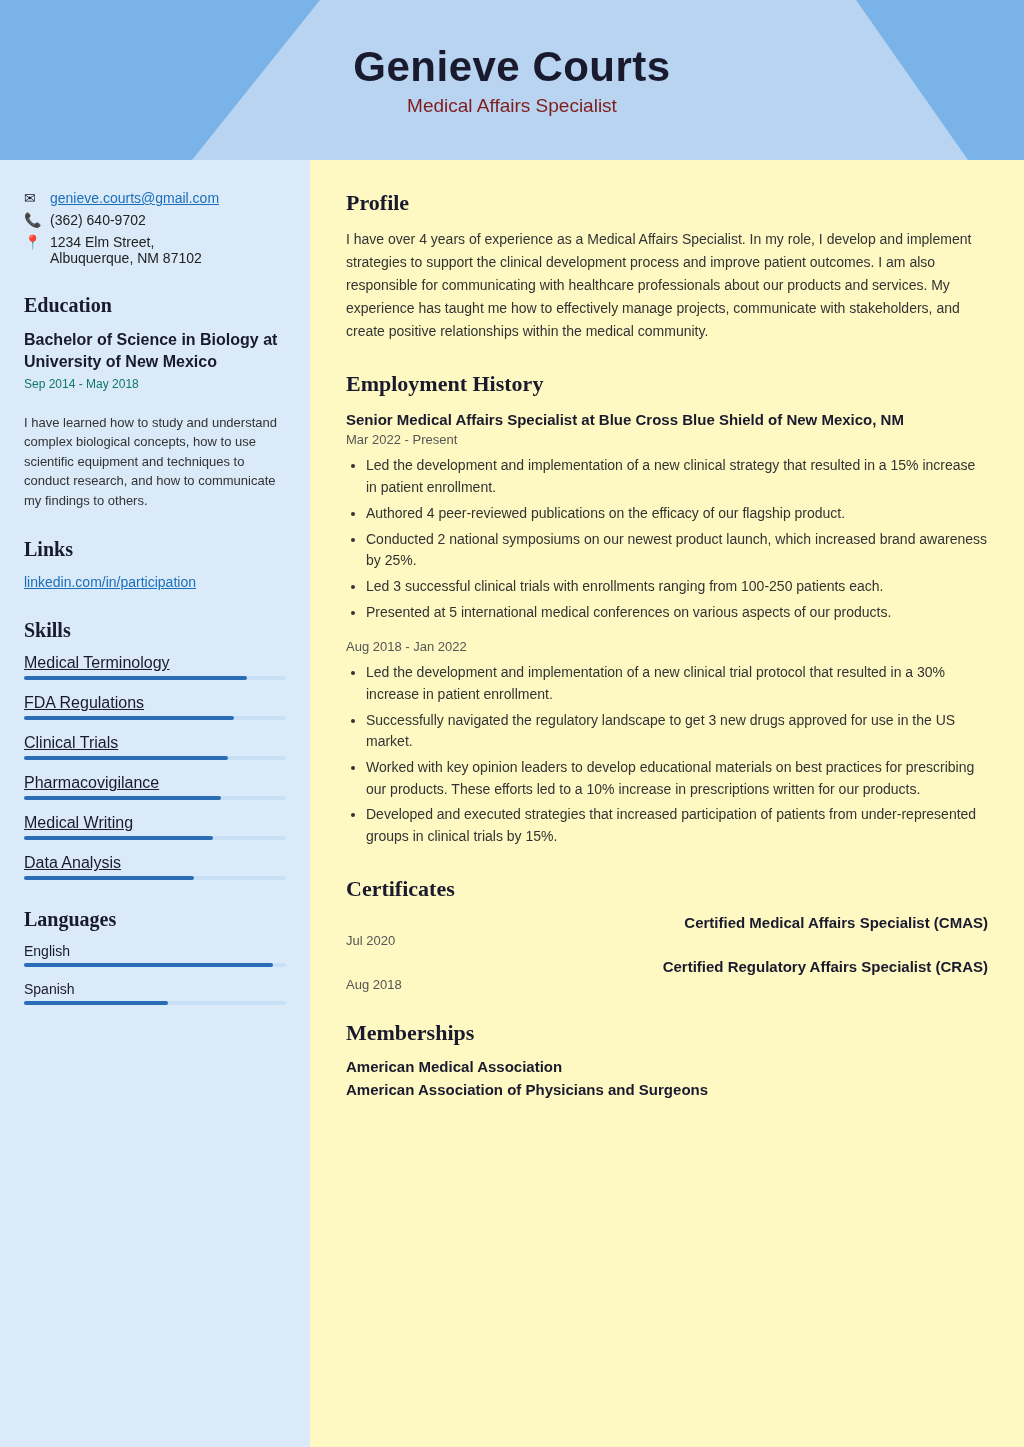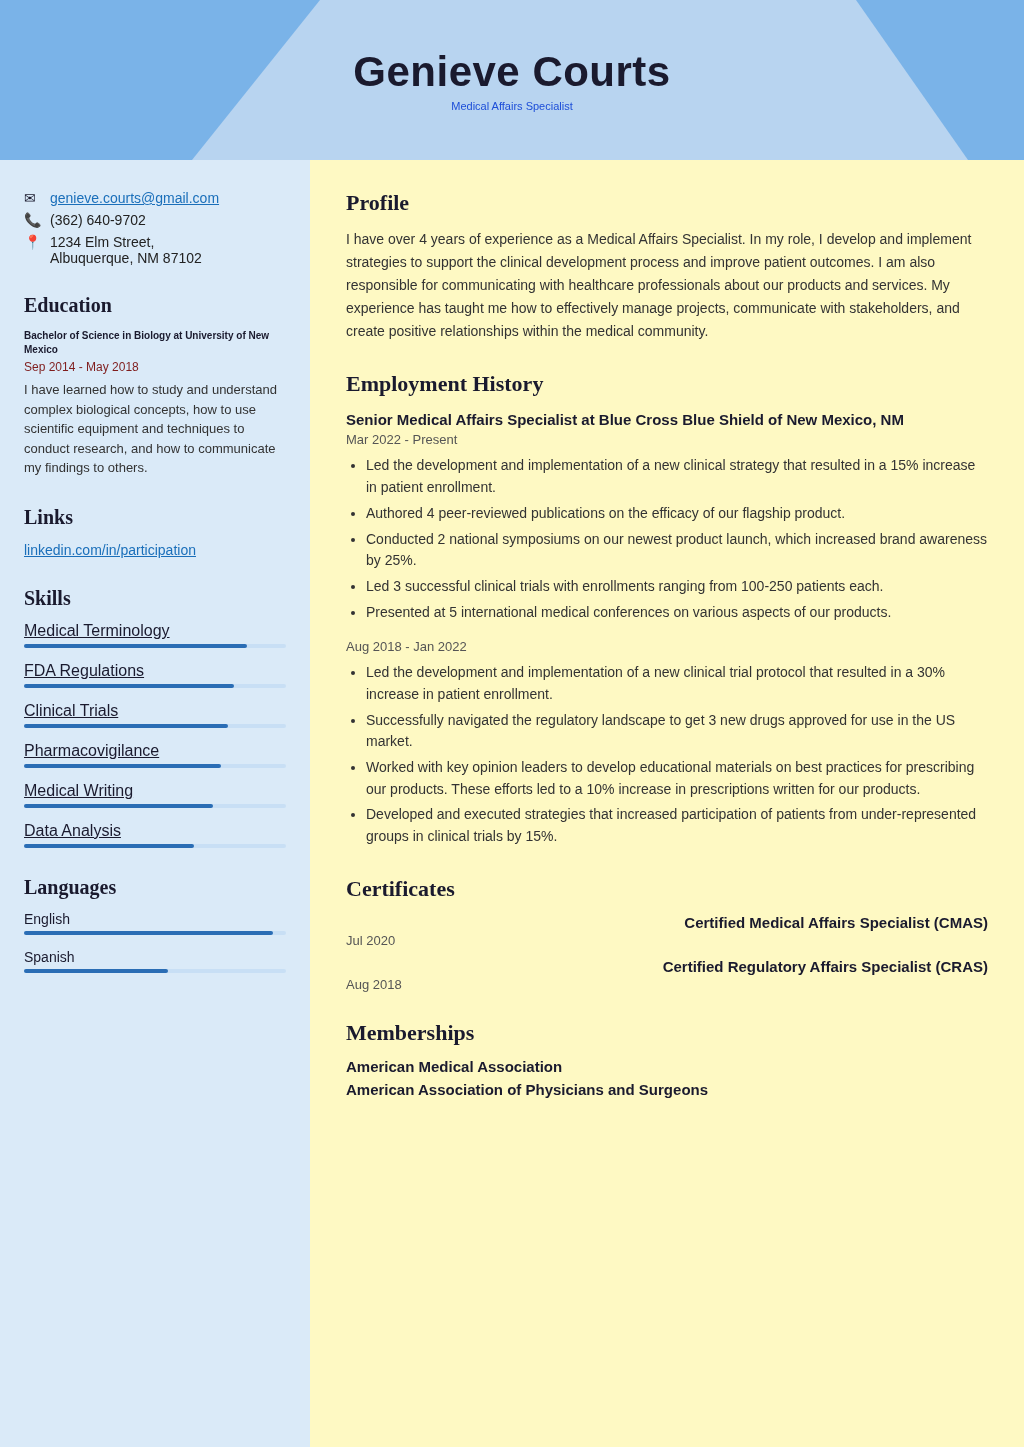--- a/index.html
+++ b/index.html
@@ -48,22 +48,22 @@
       z-index: 2;
       text-align: right;
     }
     .header-name {
       font-size: 42px;
       font-weight: 900;
       color: #1a1a2e;
       letter-spacing: 0.5px;
     }
     .header-title {
-      font-size: 11px;
-      color: #1d4ed8;
+      font-size: 19px;
+      color: #7f1d1d;
       margin-top: 4px;
     }
 
     
     .main-layout {
       display: flex;
       width: 100%;
     }
 
     
@@ -109,30 +109,30 @@
       min-width: 18px;
     }
     .contact-link {
       color: #1a6fba;
       text-decoration: underline;
       font-size: 14px;
     }
 
     
     .edu-degree {
-      font-size: 10px;
+      font-size: 16px;
       font-weight: 700;
       color: #1a1a2e;
       line-height: 1.4;
       margin-bottom: 3px;
     }
     .edu-date {
       font-size: 12px;
-      color: #7f1d1d;
-      margin-bottom: 6px;
+      color: #0f766e;
+      margin-bottom: 22px;
     }
     .edu-desc {
       font-size: 13px;
       color: #333;
       line-height: 1.5;
     }
 
     
     .sidebar-link {
       color: #1a6fba;

